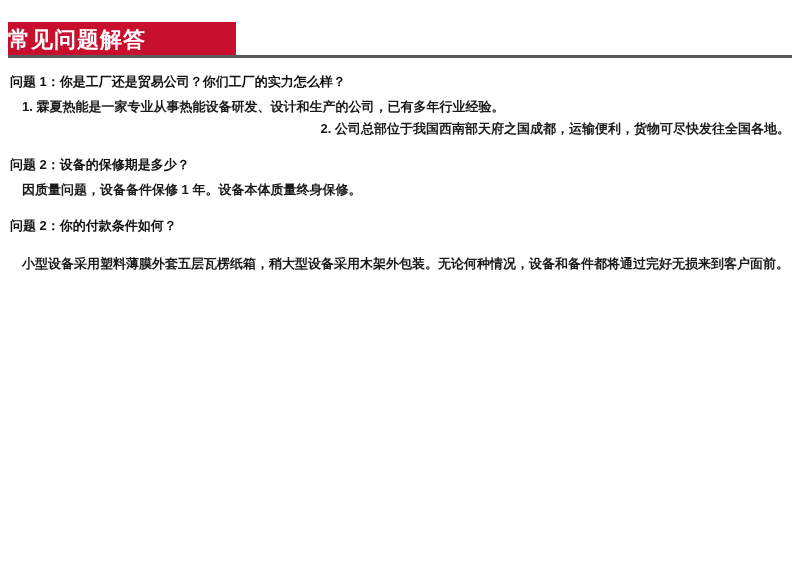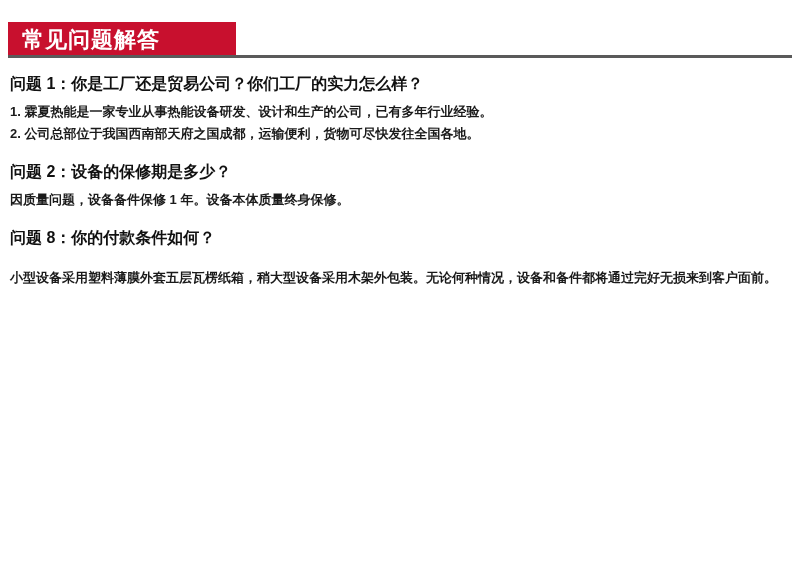--- a/index.html
+++ b/index.html
@@ -24,21 +24,20 @@
   
   .title-bar {
     position: absolute;
     top: 22px;
     left: 8px;
     width: 228px;
     height: 36px;
     background: #c8102e;
     display: flex;
     align-items: center;
-    padding-left: 14px;
     box-sizing: border-box;
   }
   .title-bar .title-text {
     color: #ffffff;
     font-size: 22px;
     font-weight: bold;
     letter-spacing: 1px;
     line-height: 1;
   }
   .title-rule {
@@ -53,34 +52,36 @@
   .content {
     position: absolute;
     top: 72px;
     left: 10px;
     width: 780px;
   }
   .qa-block {
     margin-bottom: 16px;
   }
   .q-line {
-    font-size: 16px;
+    font-size: 13px;
     font-weight: bold;
     color: #111111;
     line-height: 1.55;
     margin-bottom: 4px;
   }
   .a-line {
     font-size: 13px;
     color: #1a1a1a;
     line-height: 1.62;
     font-weight: bold;
+    margin-left: 12px;
   }
   .a-line + .a-line {
     margin-top: 1px;
+    text-align: right;
   }
 </style>
 </head>
 <body>
 
 <div class="page">
 
   <div class="title-bar">
     <span class="title-text">常见问题解答</span>
   </div>
@@ -96,21 +97,21 @@
 
     <div class="qa-block">
       <div class="q-line">问题 2：设备的保修期是多少？</div>
       <div class="a-line">因质量问题，设备备件保修 1 年。设备本体质量终身保修。</div>
     </div>
 
     <div class="qa-block">
     </div>
 
     <div class="qa-block">
-      <div class="q-line">问题 8：你的付款条件如何？</div>
+      <div class="q-line">问题 2：你的付款条件如何？</div>
     </div>
 
     <div class="qa-block">
       <div class="a-line">小型设备采用塑料薄膜外套五层瓦楞纸箱，稍大型设备采用木架外包装。无论何种情况，设备和备件都将通过完好无损来到客户面前。</div>
     </div>
 
 
   </div>
 </div>
 

